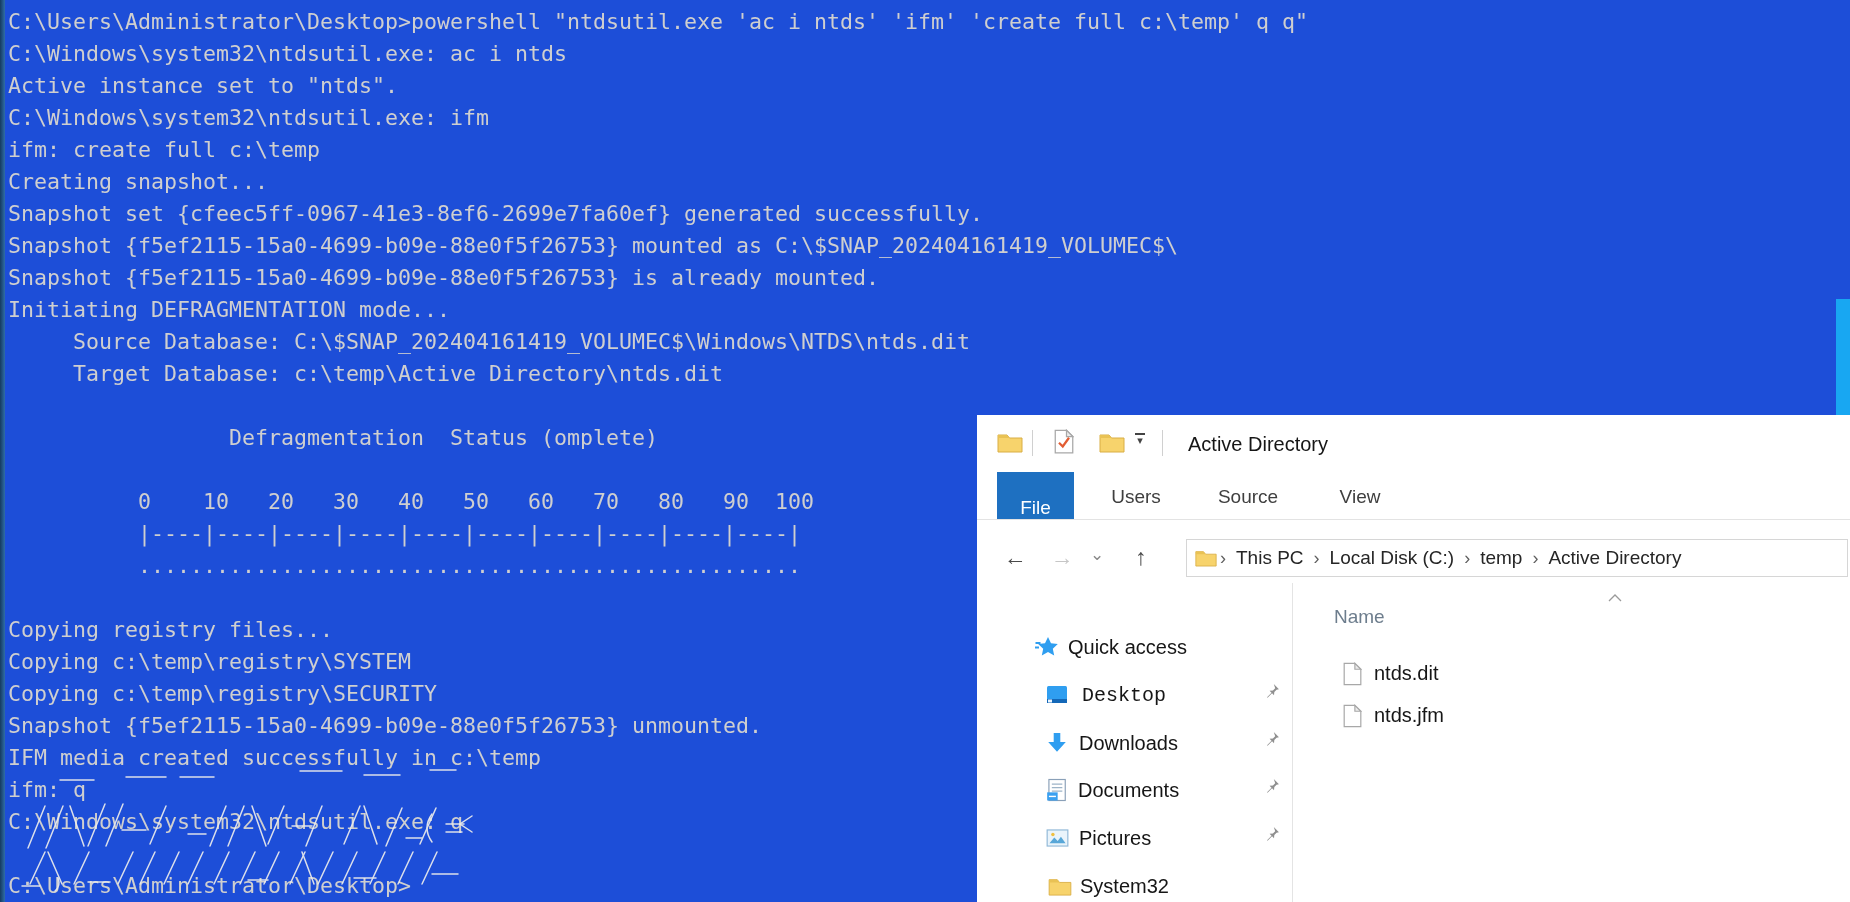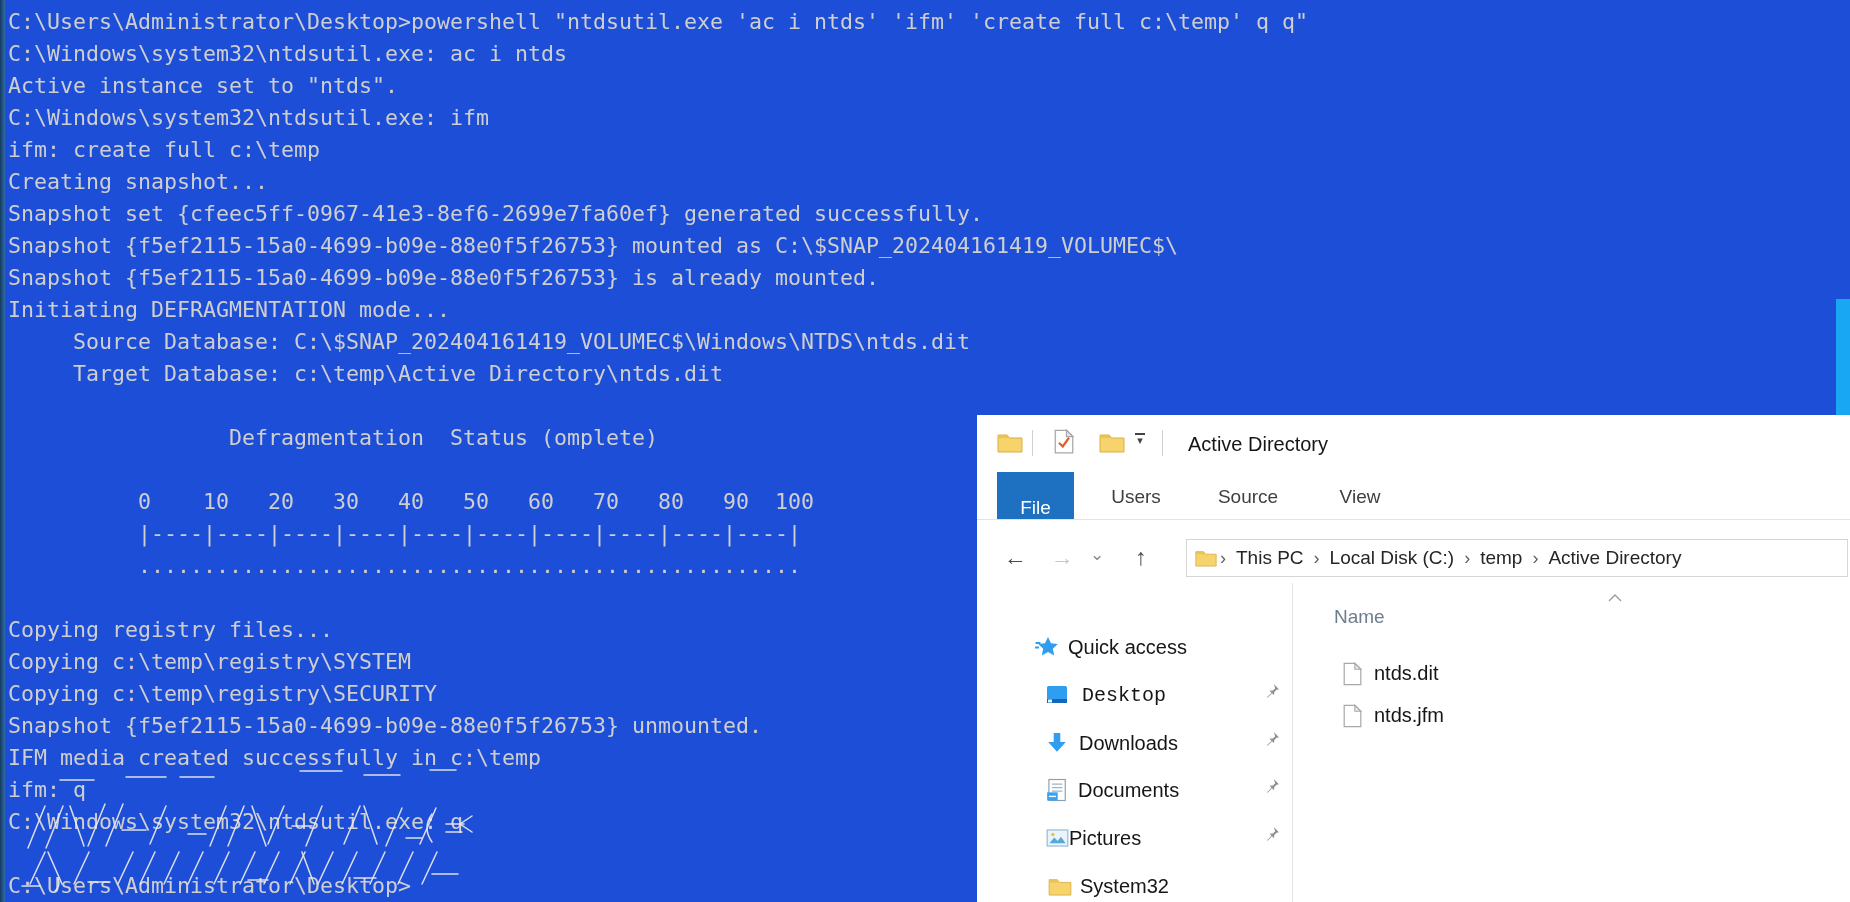--- a/index.html
+++ b/index.html
@@ -254,21 +254,21 @@
         <path d="M8.2 1 l4.8 4.8 -2.2.4 -2.1 2.1 -.3 3.1 -1.8-1.8 -4.2 4.2 -.5-.5 4.2-4.2 -1.8-1.8 3.1-.3 2.1-2.1 z" fill="#8f8f8f"></path>
       </svg>
   </div>
 
   <div class="abs side-row" style="left:69px;top:408px;">
     <svg width="23" height="20" viewBox="0 0 20 17">
       <rect x="1" y="1.5" width="18" height="14" fill="#eaf4fb" stroke="#90b8d8"></rect>
       <path d="M3 13 l4.2-5 3 3.2 2.8-3.7 4 5.5 z" fill="#58a7d8"></path>
       <circle cx="6" cy="5.5" r="1.5" fill="#f0c040"></circle>
     </svg>
-    <span class="side-label" style="">Pictures</span>
+    <span class="side-label" style="margin-left:10px;">Pictures</span>
   </div>
   <div class="abs" style="left:288px;top:411px;">
     <svg width="15" height="15" viewBox="0 0 14 14">
         <path d="M8.2 1 l4.8 4.8 -2.2.4 -2.1 2.1 -.3 3.1 -1.8-1.8 -4.2 4.2 -.5-.5 4.2-4.2 -1.8-1.8 3.1-.3 2.1-2.1 z" fill="#8f8f8f"></path>
       </svg>
   </div>
 
   <div class="abs side-row" style="left:71px;top:456px;">
     <svg width="24" height="19" viewBox="0 0 26 21">
       <path d="M1 3 h9 l2.5 3 H25 v14 H1 z" fill="#f7d36c" stroke="#d9ae45"></path>

